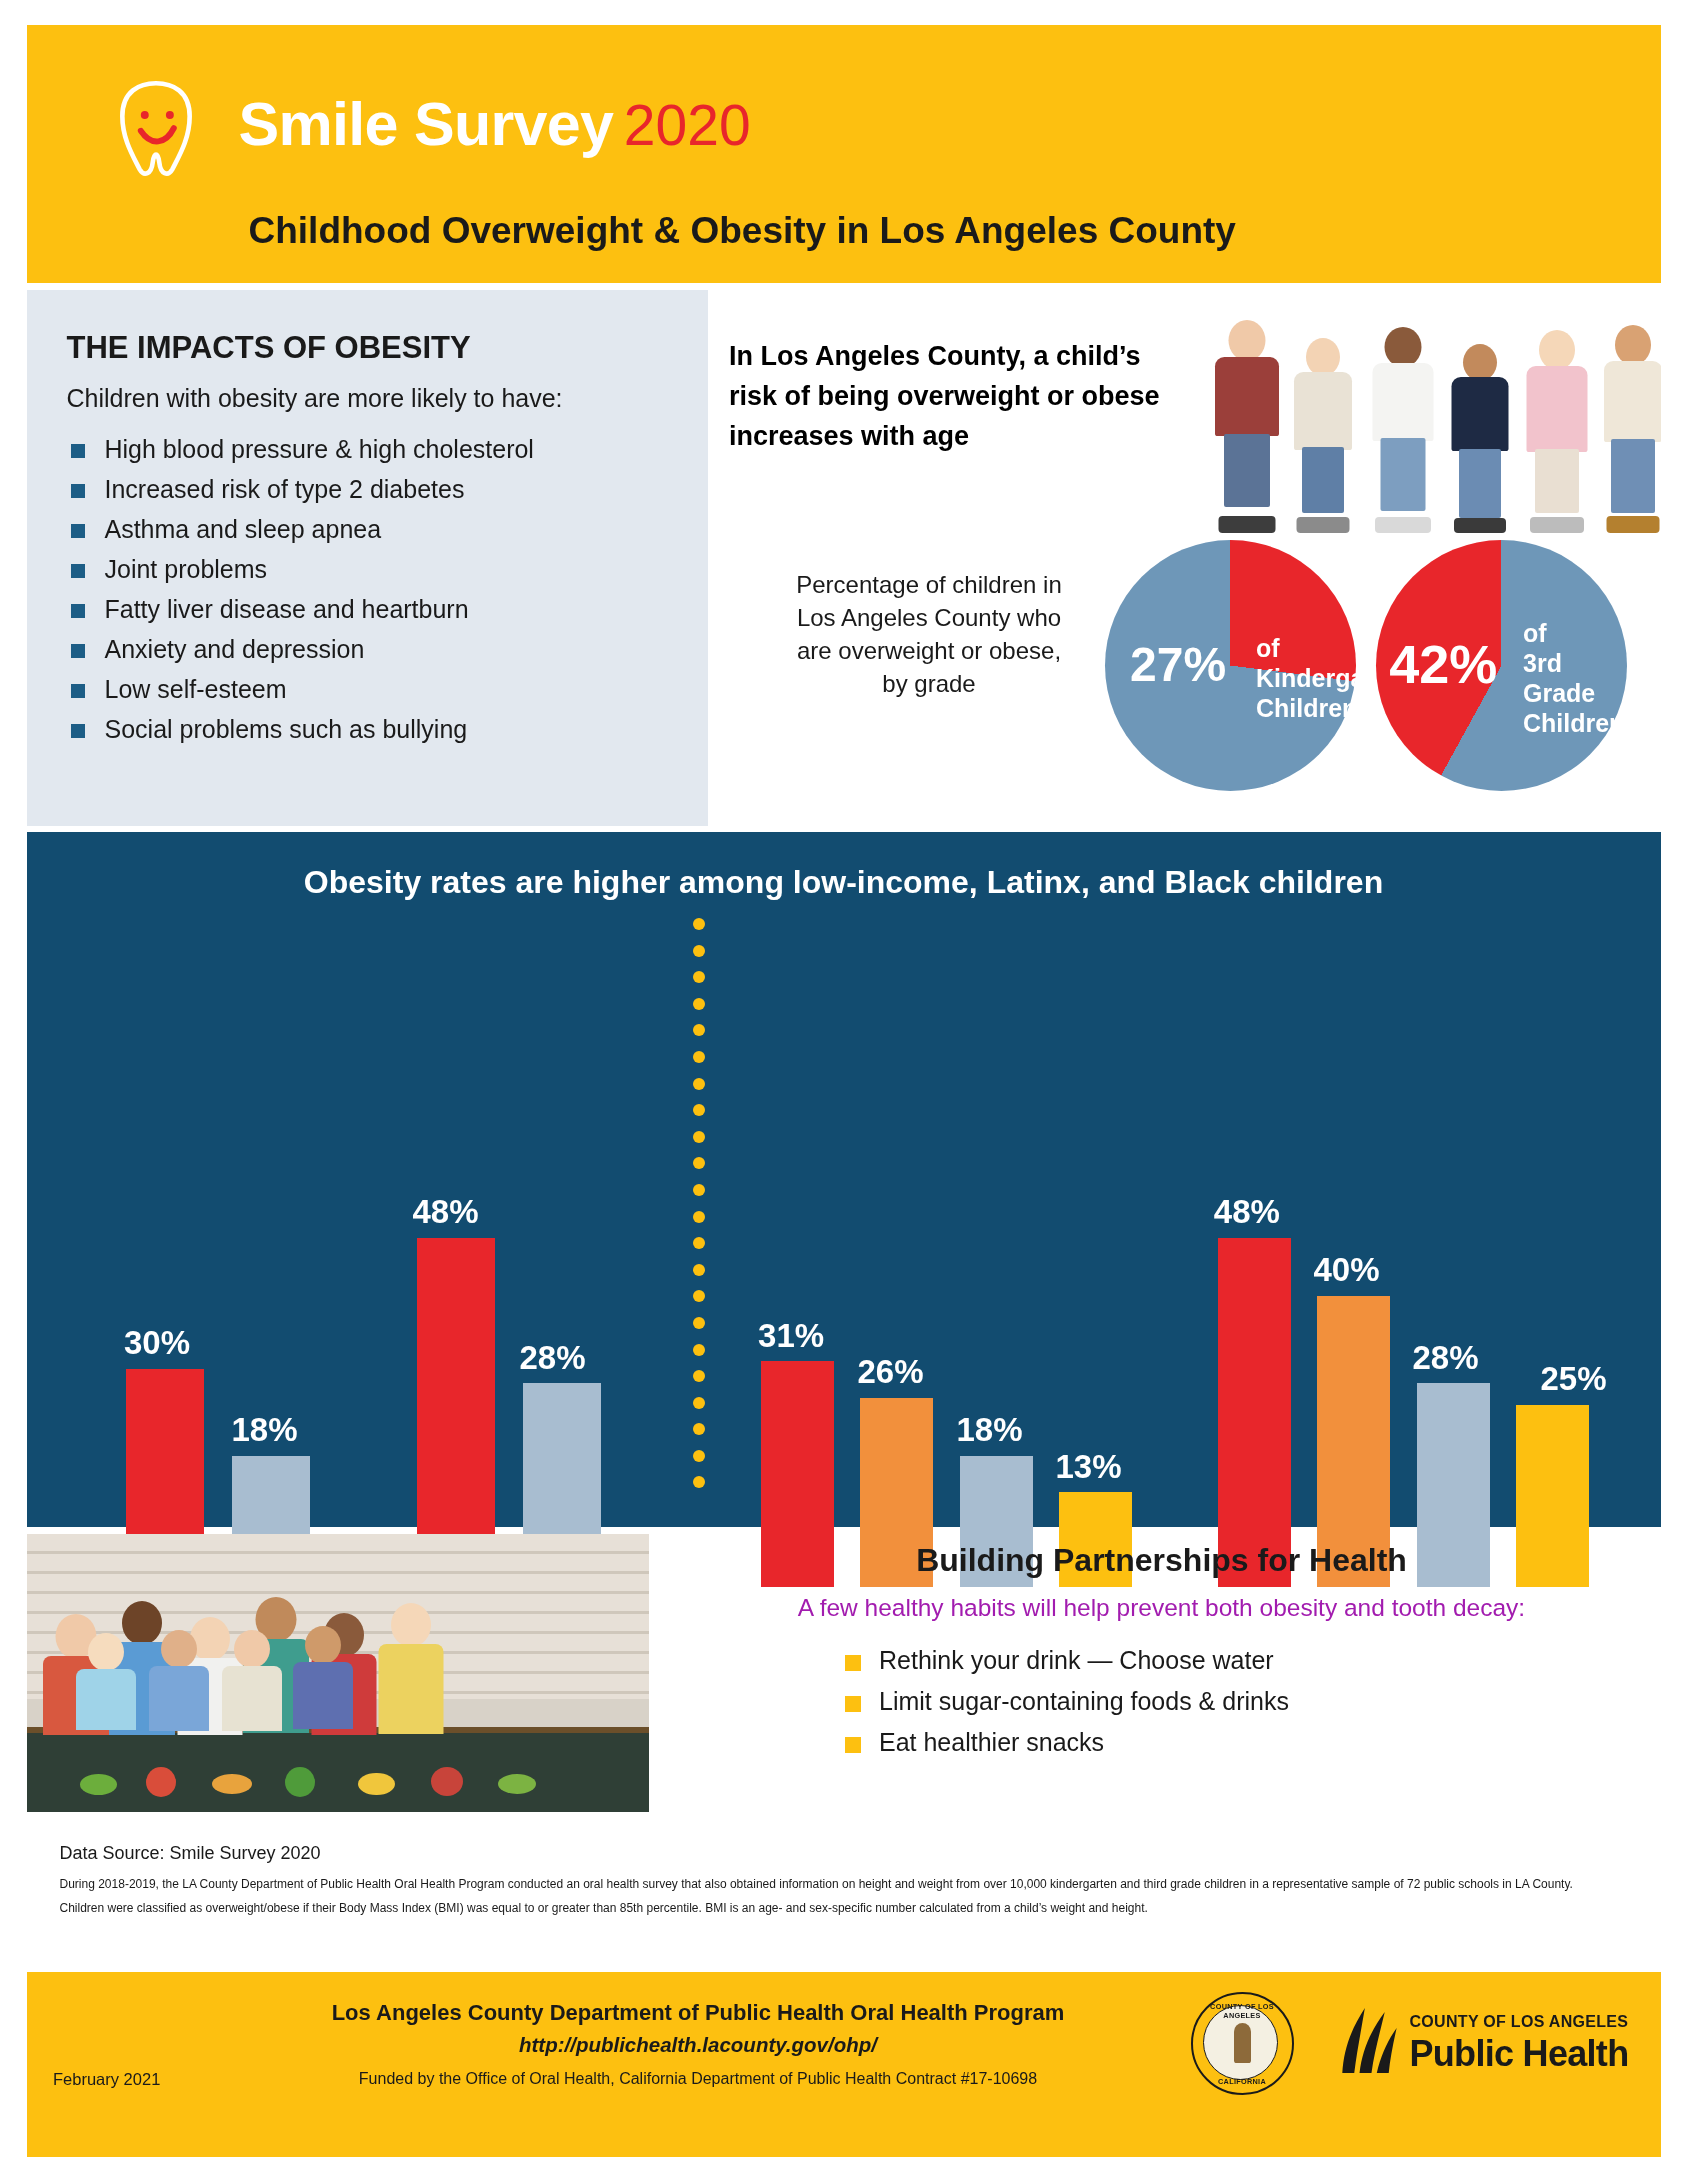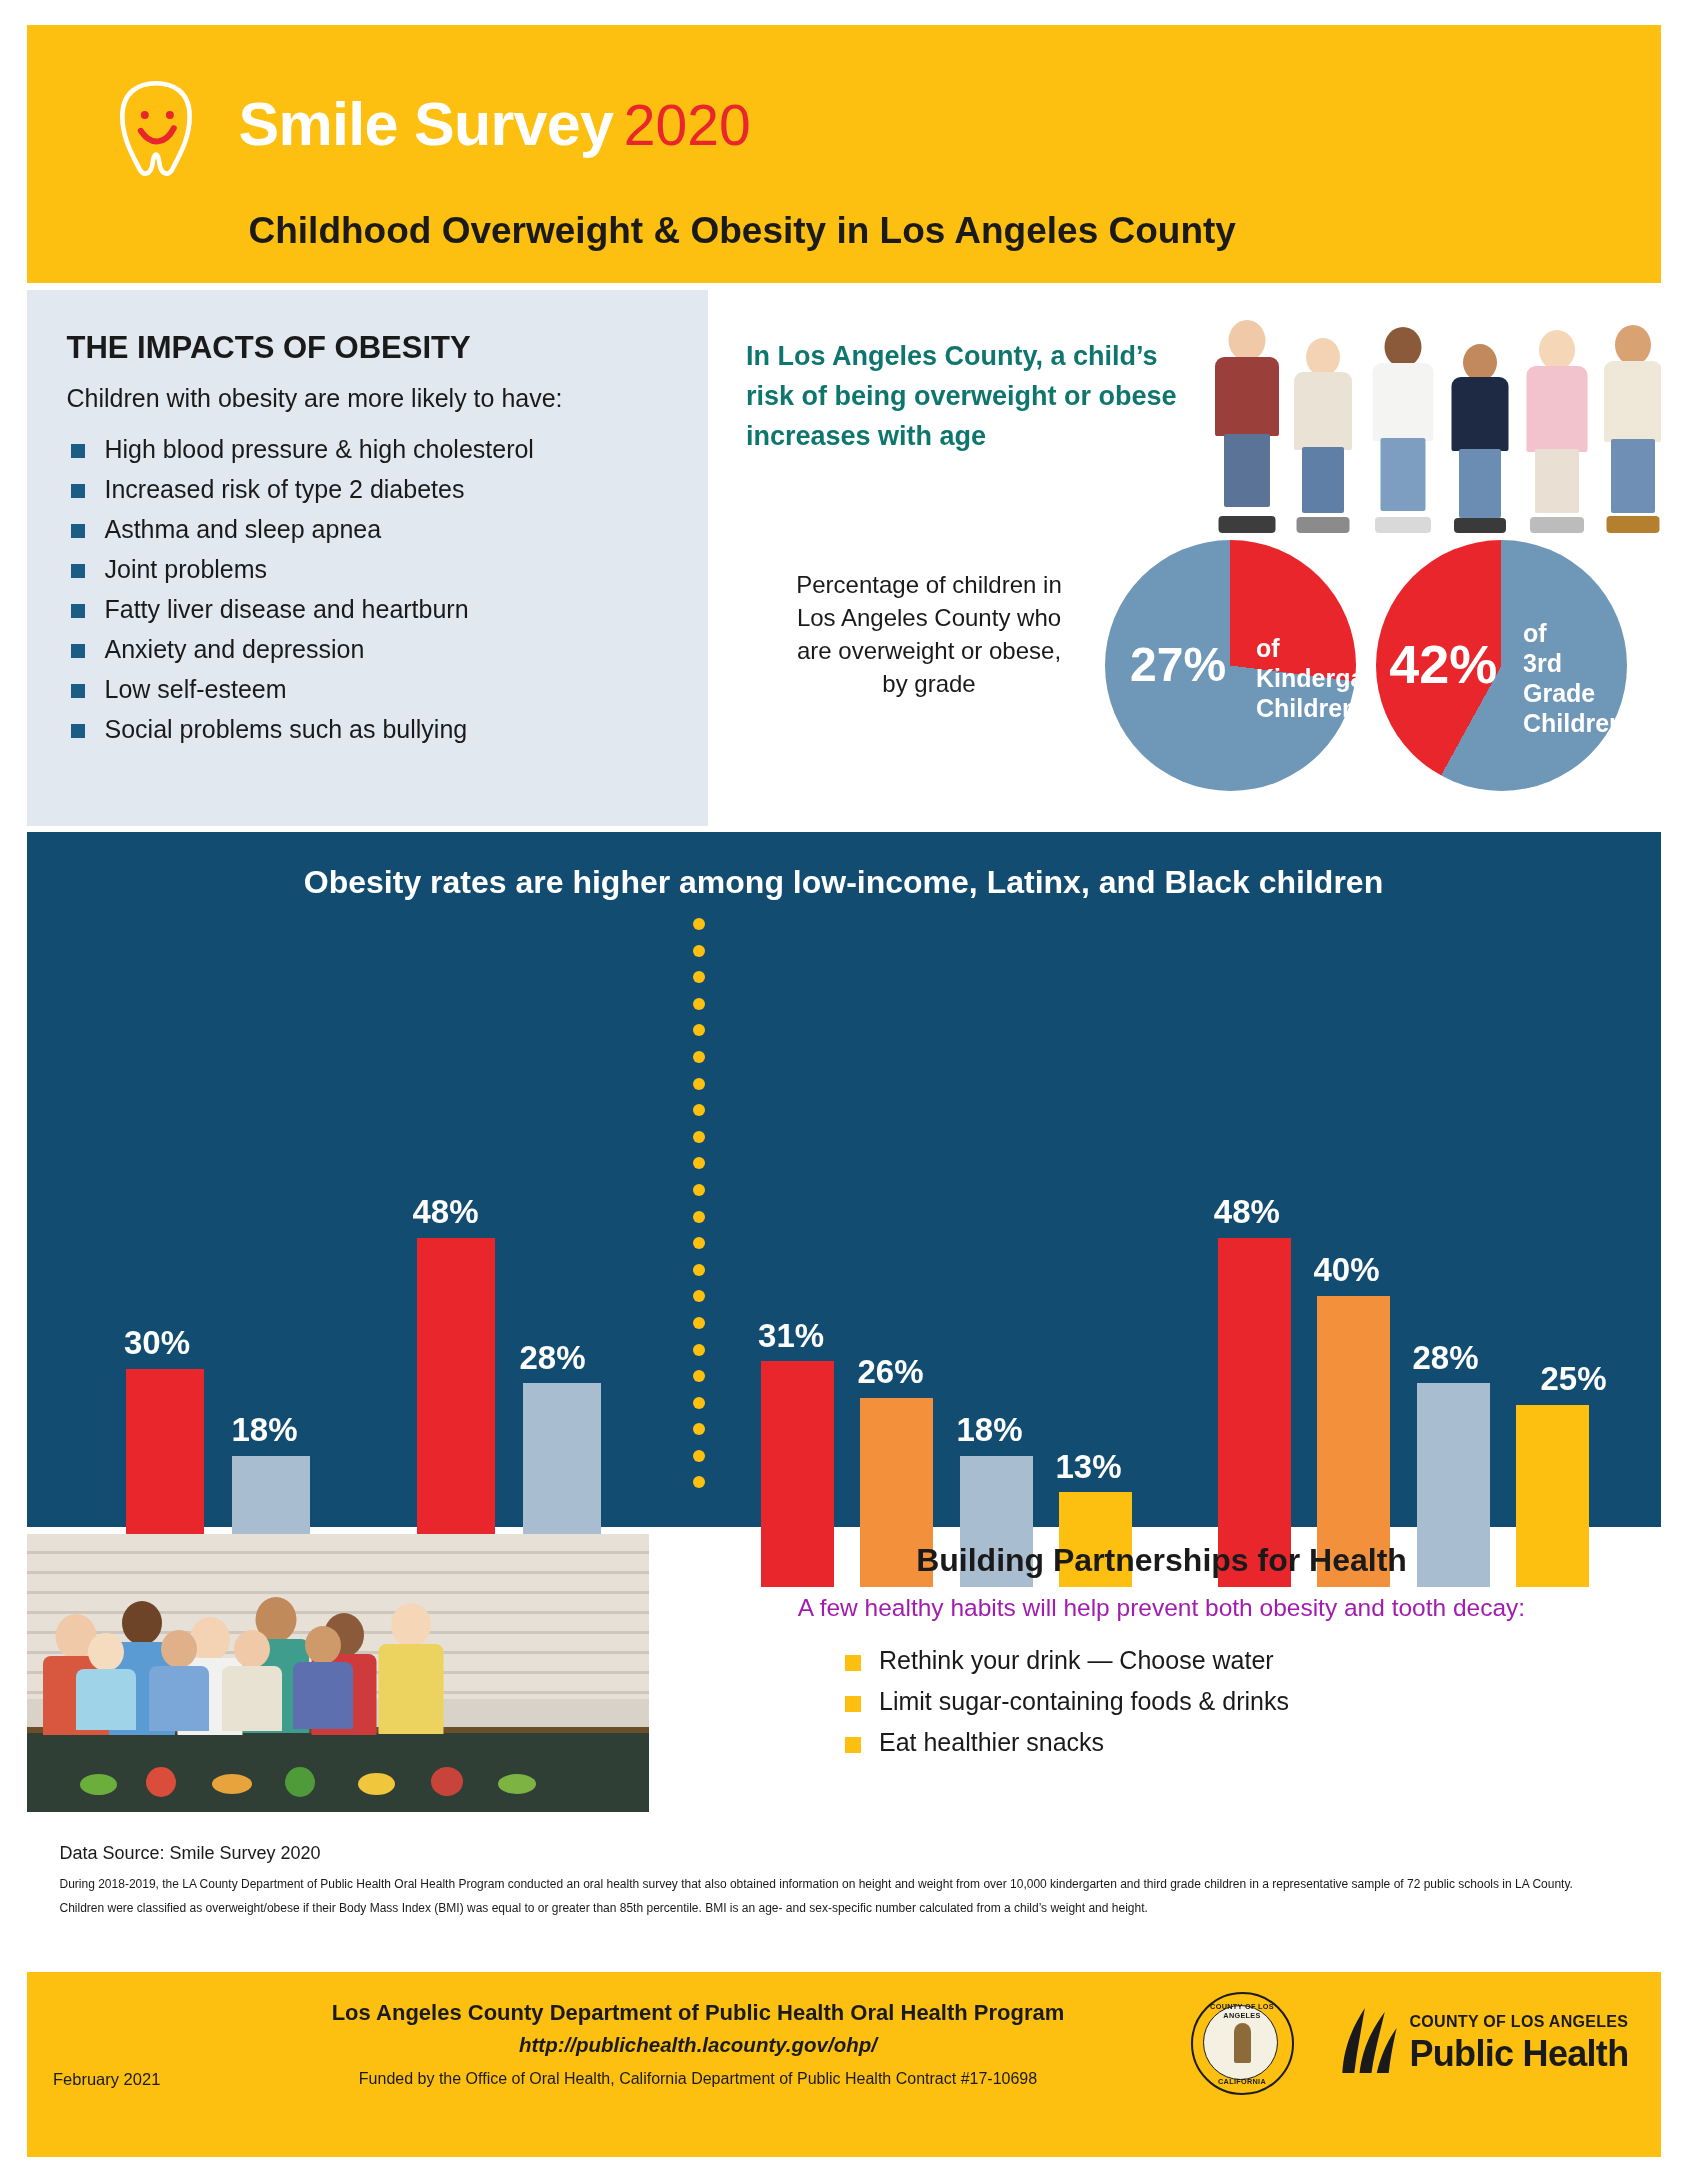--- a/index.html
+++ b/index.html
@@ -108,26 +108,26 @@
   
   .risk {
     position: absolute;
     left: 708px; top: 290px;
     width: 953px;
     height: 536px;
     background: #ffffff;
   }
   .risk-head {
     position: absolute;
-    left: 38px; top: 46px;
+    left: 21px; top: 46px;
     width: 437px;
     font-size: 27px;
     font-weight: bold;
     line-height: 40px;
-    color: #0f766e;
+    color: #000000;
   }
   .kids-photo {
     position: absolute;
     left: 496px; top: -12px;
     width: 457px; height: 255px;
     overflow: hidden;
   }
   .kid {
     position: absolute;
     bottom: 0;

